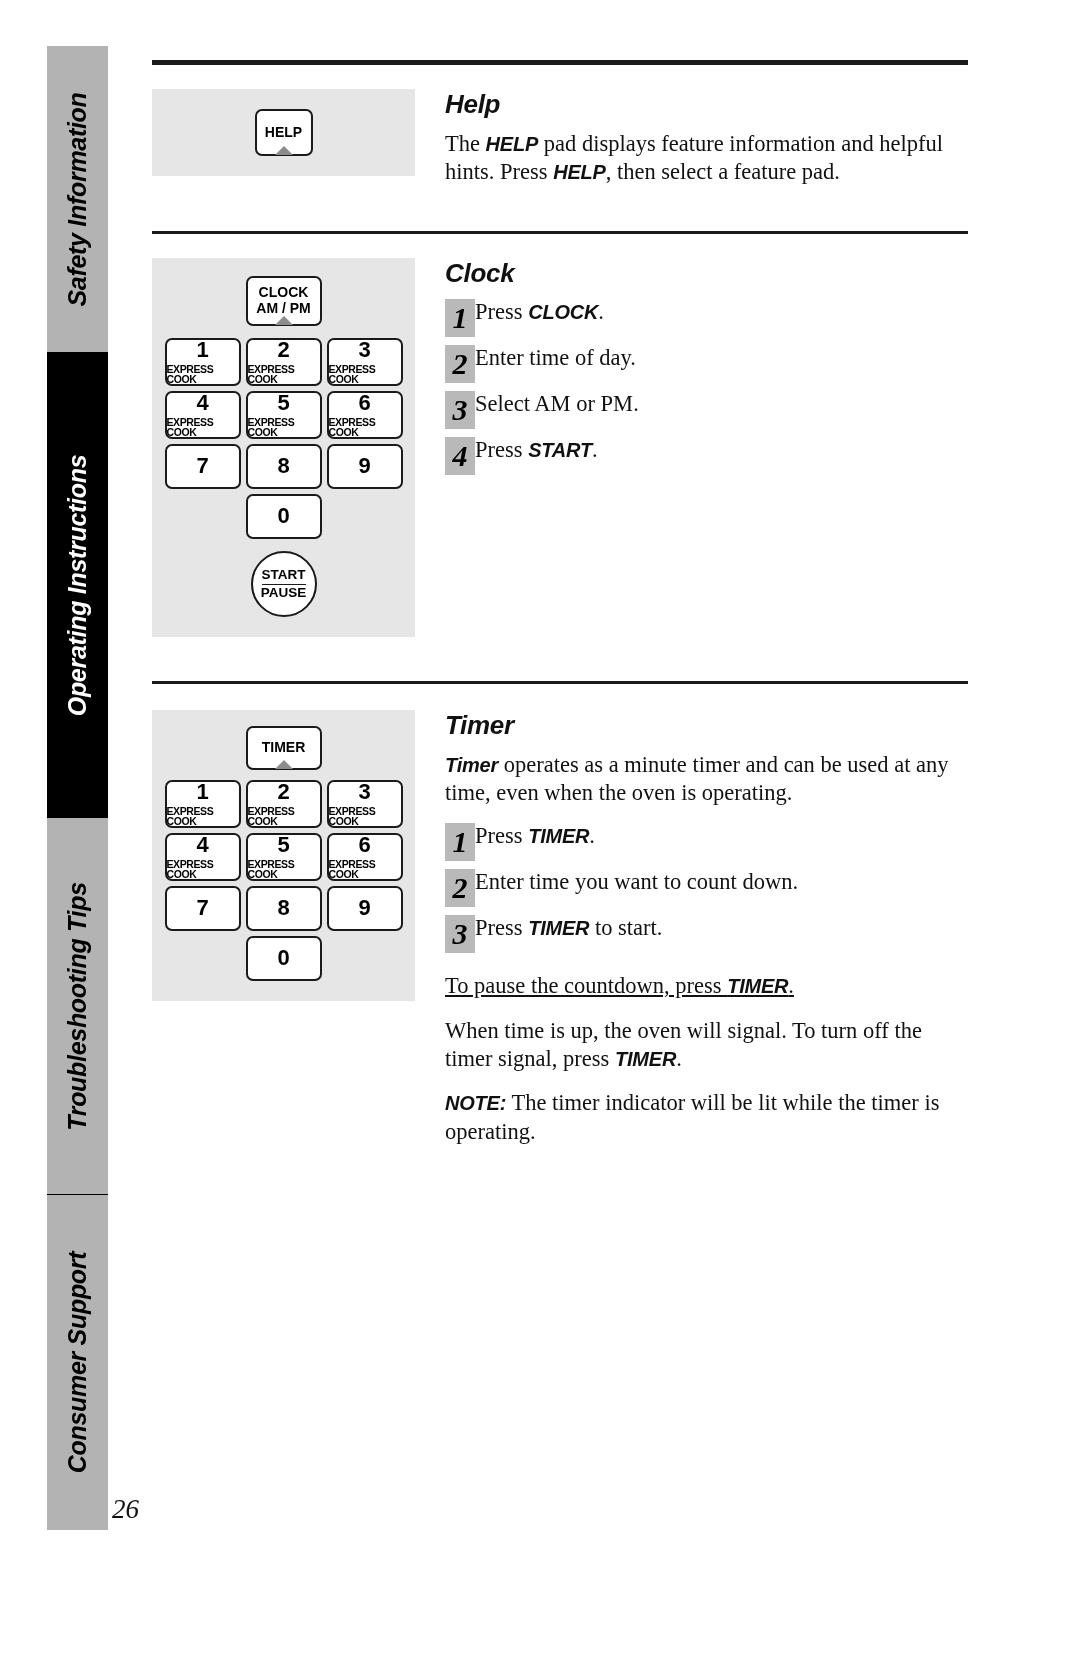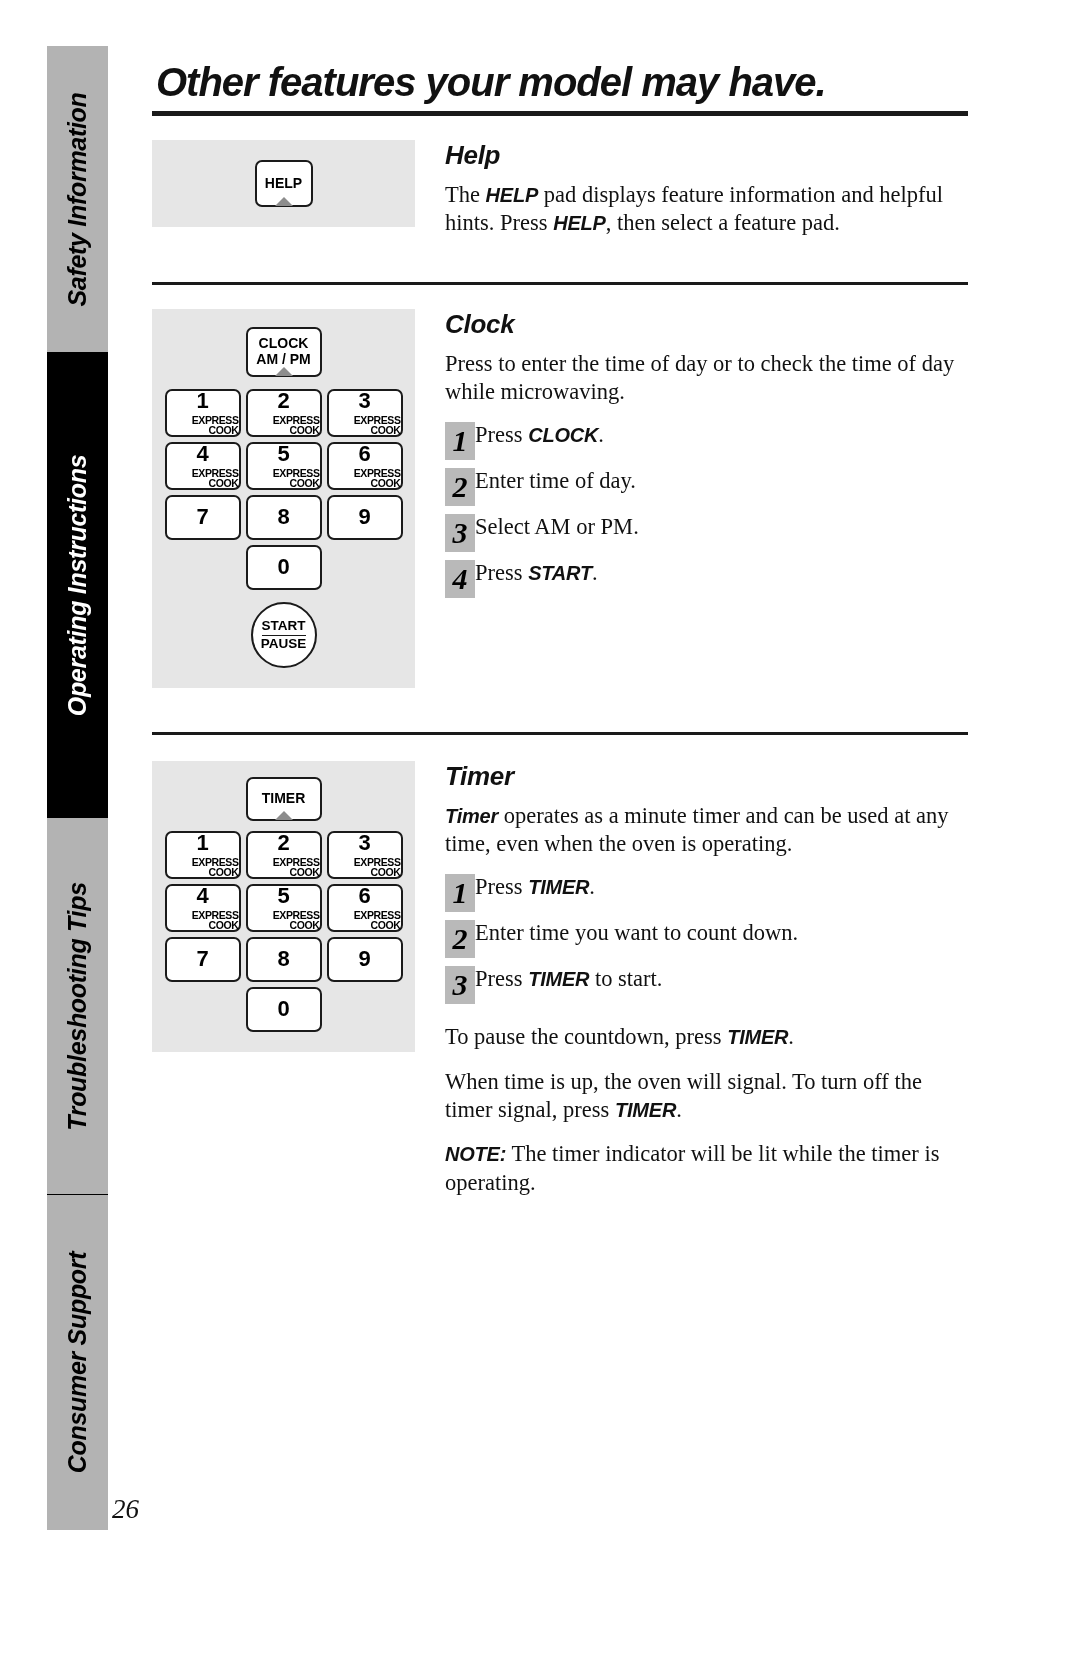--- a/index.html
+++ b/index.html
@@ -81,21 +81,20 @@
     font-family:"Liberation Sans", sans-serif;
     color:#000;
     position:relative;
   }
   .key .num{
     font-size:22px;font-weight:bold;line-height:1;
   }
   .key .sub{
     font-size:10.5px;font-weight:bold;line-height:1;margin-top:3px;
     letter-spacing:-0.4px;
-    text-align:right;
   }
   .key .lbl{
     font-size:14px;font-weight:bold;line-height:1.12;text-align:center;
     letter-spacing:0px;
   }
   .key .arrow{
     position:absolute;left:50%;bottom:-1px;transform:translateX(-50%);
     width:0;height:0;
     border-left:9px solid transparent;
     border-right:9px solid transparent;
@@ -180,21 +179,20 @@
     <span class="vtext">Troubleshooting Tips</span>
   </div>
   <div class="tab-sep" style="top:1148px;"></div>
   <div class="side-tab tab-gray" style="top:1149px;height:335px;">
     <span class="vtext">Consumer Support</span>
   </div>
 </div>
 
 <div id="content">
 
-  <h1 id="page-title">Other features your model may have.</h1>
   <div class="rule-heavy"></div>
 
   <div class="section" style="margin-top:24px;">
     <div class="panel-col">
       <div class="panel" style="height:87px;display:flex;align-items:center;justify-content:center;">
         <div class="key" style="width:58px;height:47px;">
           <span class="lbl">HELP</span>
           <span class="arrow"></span>
         </div>
       </div>
@@ -266,21 +264,20 @@
             <span class="top">START</span>
             <span>PAUSE</span>
           </div>
         </div>
 
       </div>
     </div>
 
     <div class="text-col">
       <h2 class="sec-head">Clock</h2>
-      <p class="body">Press to enter the time of day or to check the time of day while microwaving.</p>
 
       <div class="steps">
         <div class="step">
           <div class="step-num">1</div>
           <div class="step-txt"><span>Press </span><span class="b">CLOCK</span><span>.</span></div>
         </div>
         <div class="step">
           <div class="step-num">2</div>
           <div class="step-txt"><span>Enter time of day.</span></div>
         </div>
@@ -367,21 +364,21 @@
         <div class="step">
           <div class="step-num">2</div>
           <div class="step-txt"><span>Enter time you want to count down.</span></div>
         </div>
         <div class="step">
           <div class="step-num">3</div>
           <div class="step-txt"><span>Press </span><span class="b">TIMER</span><span> to start.</span></div>
         </div>
       </div>
 
-      <p class="body" style="margin-top:19px;"><span>To pause the countdown, press </span><span class="b">TIMER</span><span>.</span></p>
+      <p class="body" style="margin-top:19px;text-decoration:underline;"><span>To pause the countdown, press </span><span class="b">TIMER</span><span>.</span></p>
 
       <p class="body"><span>When time is up, the oven will signal. To turn off the timer signal, press </span><span class="b">TIMER</span><span>.</span></p>
 
       <p class="body"><span class="b">NOTE:</span><span> The timer indicator will be lit while the timer is operating.</span></p>
 
     </div>
   </div>
 
 </div>
 

